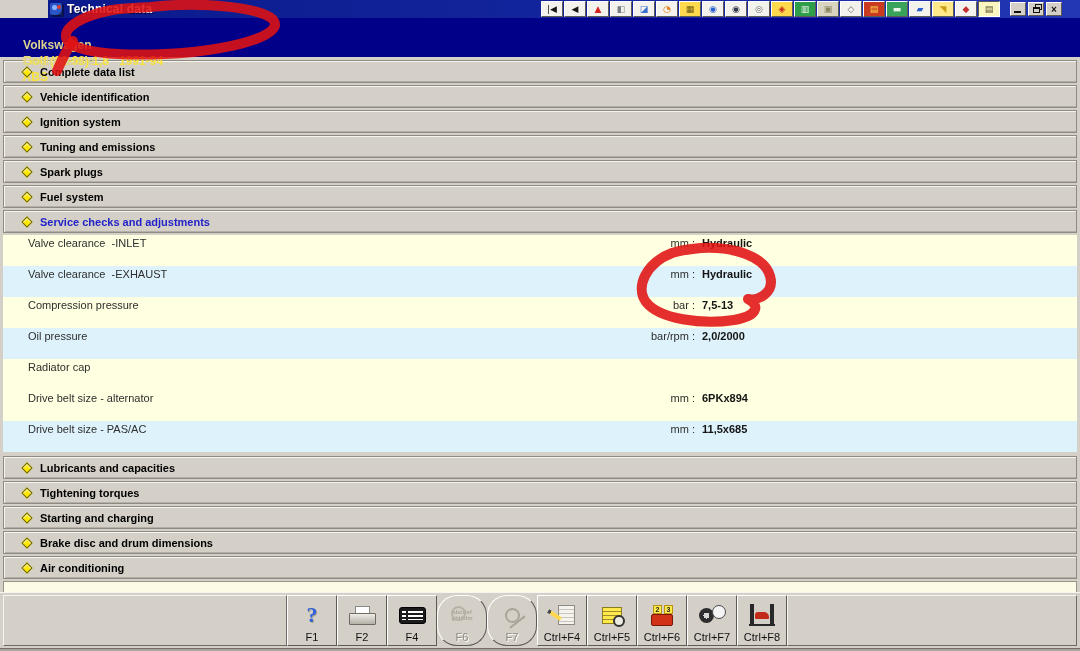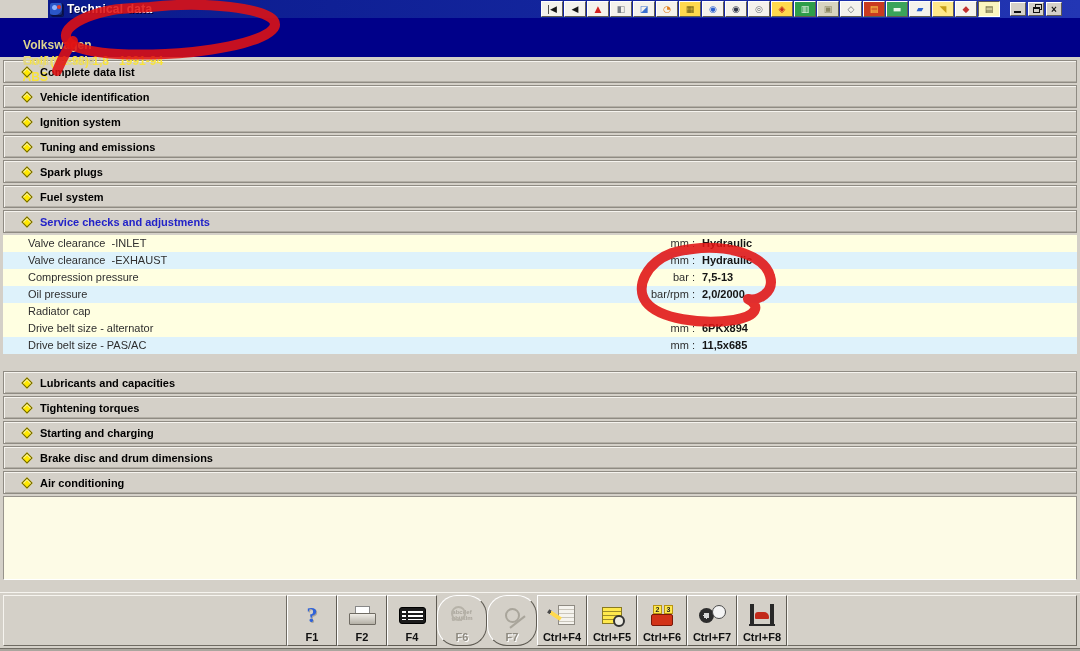--- a/index.html
+++ b/index.html
@@ -60,21 +60,21 @@
     font-size:11px; font-weight:bold; color:#000;
   }
   .diamond {
     width:8px; height:8px; flex:0 0 auto; background:#ffe800;
     border:1px solid #6e6400; transform:rotate(45deg);
     box-shadow: inset 1px 1px 0 #fff9a8;
   }
   .sec-label { white-space:pre; }
   .sec-bar.expanded .sec-label { color:#2222c8; }
 
-  .drow { height:17px; position:relative; font-size:11px; line-height:17px; }
+  .drow { height:31px; position:relative; font-size:11px; line-height:17px; }
   .alt-cream { background:#ffffe1; }
   .alt-blue  { background:#def2fb; }
   .d-label { position:absolute; left:25px; color:#2e2e2e; white-space:pre; }
   .d-unit  { position:absolute; left:572px; width:120px; text-align:right; color:#2e2e2e; white-space:pre; }
   .d-value { position:absolute; left:699px; font-weight:bold; color:#141414; white-space:pre; }
 
   .empty-pane { height:84px; margin-top:2px; background:#fdfbe6; border:1px solid #97938b; border-bottom-color:#fff; }
 
   
   .bottom-bar {
@@ -85,21 +85,21 @@
     border:1px solid; border-color:#f6f4ef #6f6b63 #6f6b63 #f6f4ef; background:#d4d0c8;
   }
   .panel-left { width:284px; }
   .panel-right { flex:1; }
   .fbtn {
     width:50px; flex:0 0 50px; background:#d4d0c8; cursor:pointer;
     border:1px solid; border-color:#ffffff #5f5b53 #5f5b53 #ffffff;
     display:flex; flex-direction:column; align-items:center; justify-content:flex-end;
     padding:3px 0 2px 0; gap:2px;
   }
-  .fbtn .flabel { font-size:11px; font-weight:bold; color:#111; }
+  .fbtn .flabel { font-size:11px; font-weight:normal; color:#111; }
   .fbtn.disabled { cursor:default;border-radius:20px; }
   .fbtn.disabled .flabel { color:#8e8a80; text-shadow:1px 1px 0 #fff; }
   .bicon { height:28px; display:flex; align-items:center; justify-content:center; position:relative; width:100%; }
 
   .i-help { font-size:22px; font-weight:bold; color:#2f62d8; font-family:"Liberation Serif", serif; text-shadow:1px 1px 0 #a8a49a; line-height:22px; }
 
   .i-printer { width:26px; height:19px; position:relative; }
   .i-printer::before { content:""; position:absolute; left:6px; top:0; width:13px; height:9px; background:#fff; border:1px solid #888; }
   .i-printer::after  { content:""; position:absolute; left:0; bottom:0; width:25px; height:10px; border-radius:1px; border:1px solid #6f6b63; background:linear-gradient(#efece6,#b4b0a6); }
 
@@ -256,21 +256,21 @@
         <span class="d-unit">mm :</span>
         <span class="d-value">6PKx894</span>
       </div>
       <div class="drow alt-blue">
         <span class="d-label">Drive belt size - PAS/AC</span>
         <span class="d-unit">mm :</span>
         <span class="d-value">11,5x685</span>
       </div>
     </div>
 
-    <div class="sec-bar" style="margin-top:17px">
+    <div class="sec-bar" style="margin-top:4px">
       <span class="diamond"></span>
       <span class="sec-label">Lubricants and capacities</span>
     </div>
     <div class="sec-bar">
       <span class="diamond"></span>
       <span class="sec-label">Tightening torques</span>
     </div>
     <div class="sec-bar">
       <span class="diamond"></span>
       <span class="sec-label">Starting and charging</span>

